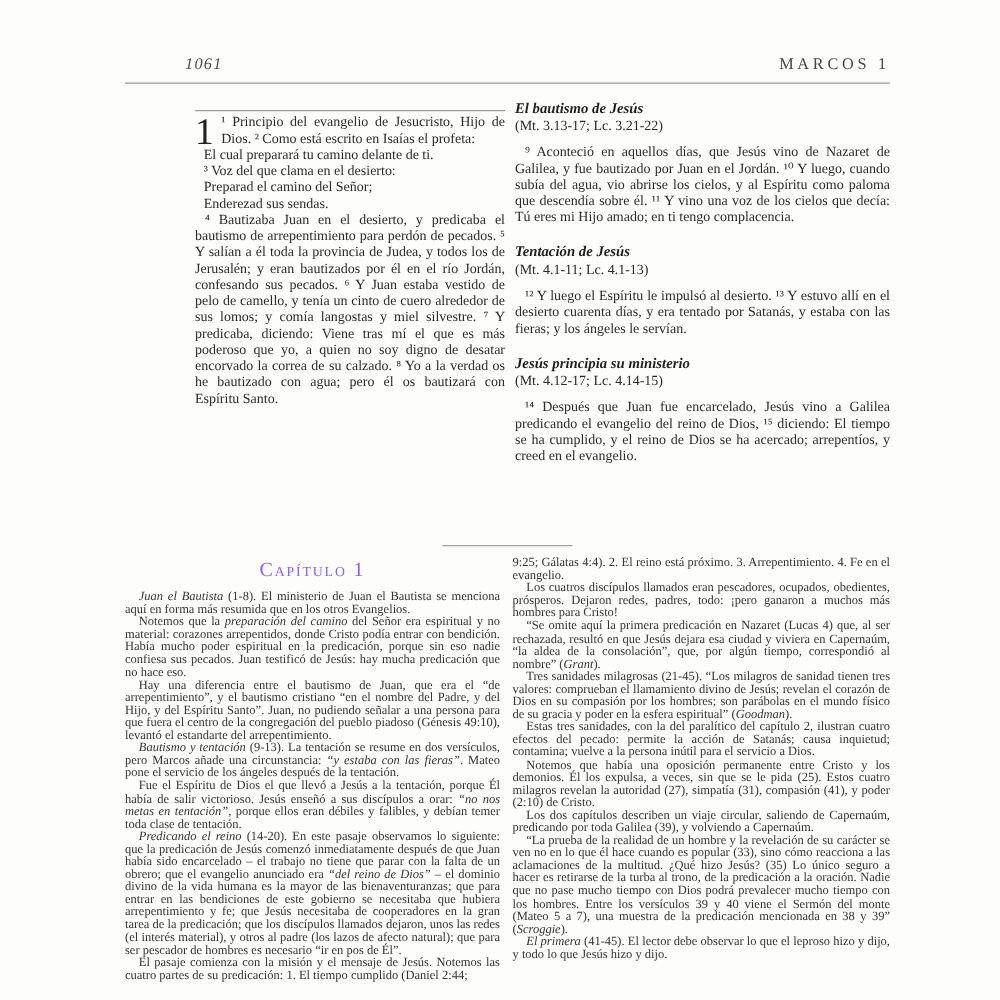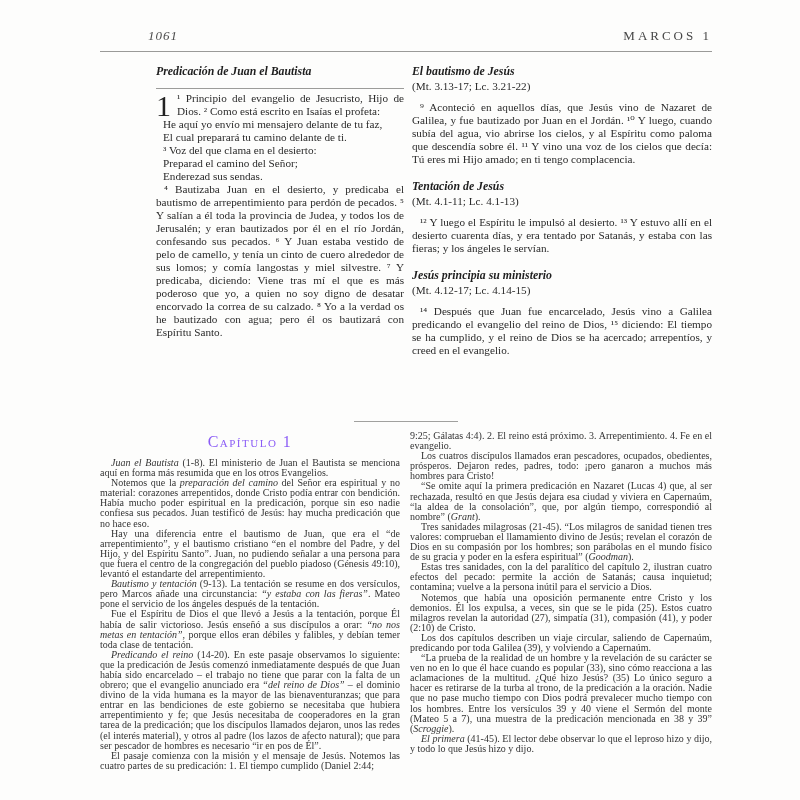--- a/index.html
+++ b/index.html
@@ -5,21 +5,21 @@
   html,body { margin:0; padding:0; }
   body {
     width:800px; height:800px; overflow:hidden;
     background:#f7f6f4;
     font-family:"Liberation Serif","DejaVu Serif",serif;
   }
   .page {
     position:relative; width:800px; height:800px;
     background:#fdfdfc; color:#2a2a2a;
   }
-  .content { position:absolute; left:100px; top:28px; width:612px; }
+  .content { position:absolute; left:100px; top:43px; width:612px; }
 
   
   .hdr { display:flex; justify-content:space-between; align-items:baseline; color:#4c4c4c; }
   .pgnum { font-style:italic; font-size:13px; margin-left:48px; letter-spacing:1px; }
   .booktitle { font-size:13px; letter-spacing:3px; color:#474747; }
   .hrule { border-top:1px solid #9a9a98; margin-top:7px; }
 
   
   .scripture { display:flex; margin-top:12px; min-height:350px; }
   .s-spacer { width:56px; flex:0 0 56px; }
@@ -68,25 +68,23 @@
     <div class="hdr">
       <span class="pgnum">1061</span>
       <span class="booktitle">MARCOS 1</span>
     </div>
     <div class="hrule"></div>
 
     <div class="scripture">
       <div class="s-spacer"></div>
 
       <div class="colL">
-        <h3 class="s-head">Predicación de Juan el Bautista</h3>
         <div class="open">
           <span class="dropcap">1</span><span>¹ Principio del evangelio de Jesucristo, Hijo de Dios. ² Como está escrito en Isaías el profeta:</span>
         </div>
-        <div class="poem">He aquí yo envío mi mensajero delante de tu faz,</div>
         <div class="poem">El cual preparará tu camino delante de ti.</div>
         <div class="poem">³ Voz del que clama en el desierto:</div>
         <div class="poem">Preparad el camino del Señor;</div>
         <div class="poem">Enderezad sus sendas.</div>
         <p class="vers">⁴ Bautizaba Juan en el desierto, y predicaba el bautismo de arrepentimiento para perdón de pecados. ⁵ Y salían a él toda la provincia de Judea, y todos los de Jerusalén; y eran bautizados por él en el río Jordán, confesando sus pecados. ⁶ Y Juan estaba vestido de pelo de camello, y tenía un cinto de cuero alrededor de sus lomos; y comía langostas y miel silvestre. ⁷ Y predicaba, diciendo: Viene tras mí el que es más poderoso que yo, a quien no soy digno de desatar encorvado la correa de su calzado. ⁸ Yo a la verdad os he bautizado con agua; pero él os bautizará con Espíritu Santo.</p>
       </div>
 
       <div class="colgap"></div>
 
       <div class="colR">

